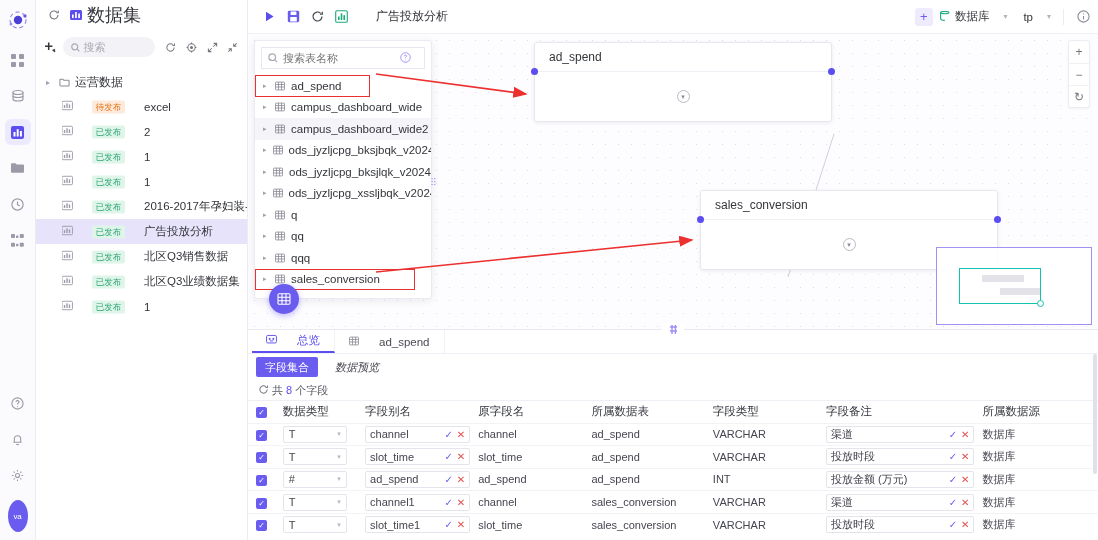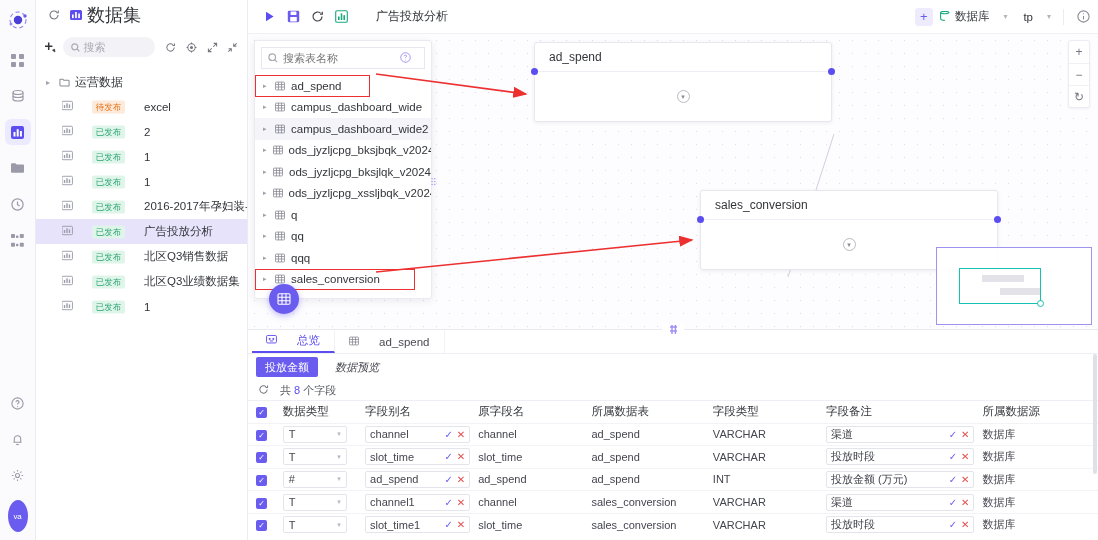--- a/index.html
+++ b/index.html
@@ -154,21 +154,21 @@
   .tabrow { height: 24px; display: flex; align-items: flex-end;
      border-bottom: 1px solid #eeeef4; padding-left: 4px; }
   .tab { height: 23px; display: flex; align-items: center; gap: 20px;
      padding: 0 14px; font-size: 11.5px; color: #4a4b55; cursor: pointer;
      border-right: 1px solid #f1f1f6; }
   .tab.active { color: #5b4df0; border-bottom: 2px solid #5b4df0; }
   .subrow { height: 26px; display: flex; align-items: center; gap: 8px; padding: 0 8px; }
   .pill { font-size: 11px; padding: 2.5px 9px; border-radius: 2px; cursor: pointer; }
   .pill.on { background: #6b5cf0; color: #fff; }
   .pill.off { color: #44454f; font-style: italic; }
-  .cntrow { height: 20px; display: flex; align-items: center; gap: 11px; padding: 0 10px;
+  .cntrow { height: 20px; display: flex; align-items: center; gap: 3px; padding: 0 10px;
      font-size: 11px; color: #55565f; }
   .cntrow b { color: #5b4df0; font-weight: normal; }
 
   table.grid { width: 100%; border-collapse: collapse; table-layout: fixed; }
   table.grid th { font-size: 11.5px; font-weight: normal; color: #33353a;
      text-align: left; height: 22px; padding-left: 8px; vertical-align: middle; }
   table.grid td { height: 22.6px; padding-left: 8px; font-size: 11px; color: #44454f;
      border-top: 1px solid #f3f3f7; vertical-align: middle; }
   .grid-scroll { flex: 1; overflow: hidden; border-top: 1px solid #eeeef4; }
   .cb { width: 11px; height: 11px; border-radius: 2px; background: #6b5cf0;
@@ -685,21 +685,21 @@
  <div class="tab">
    <span><svg width="10" height="10" viewBox="0 0 11 11" fill="none" stroke="#8a8b96" stroke-width=".9">
                 <rect x=".5" y="1.2" width="10" height="8.6" rx=".8"></rect>
                 <path d="M.5 3.8h10M.5 6.6h10M3.8 1.2v8.6M7.2 1.2v8.6"></path>
               </svg></span>
    <span>ad_spend</span>
  </div>
         </div>
 
       <div class="subrow">
-        <span class="pill on">投放金额</span>
+        <span class="pill on">字段集合</span>
         <span class="pill off">数据预览</span>
       </div>
 
       <div class="cntrow">
         <span>
           <svg width="11" height="11" viewBox="0 0 12 12" fill="none" stroke="#75767f" stroke-width="1.1">
             <path d="M10 6a4 4 0 11-1.3-3"></path>
               <path d="M10.3 1.6v2.1H8.2"></path>
           </svg>
         </span>

